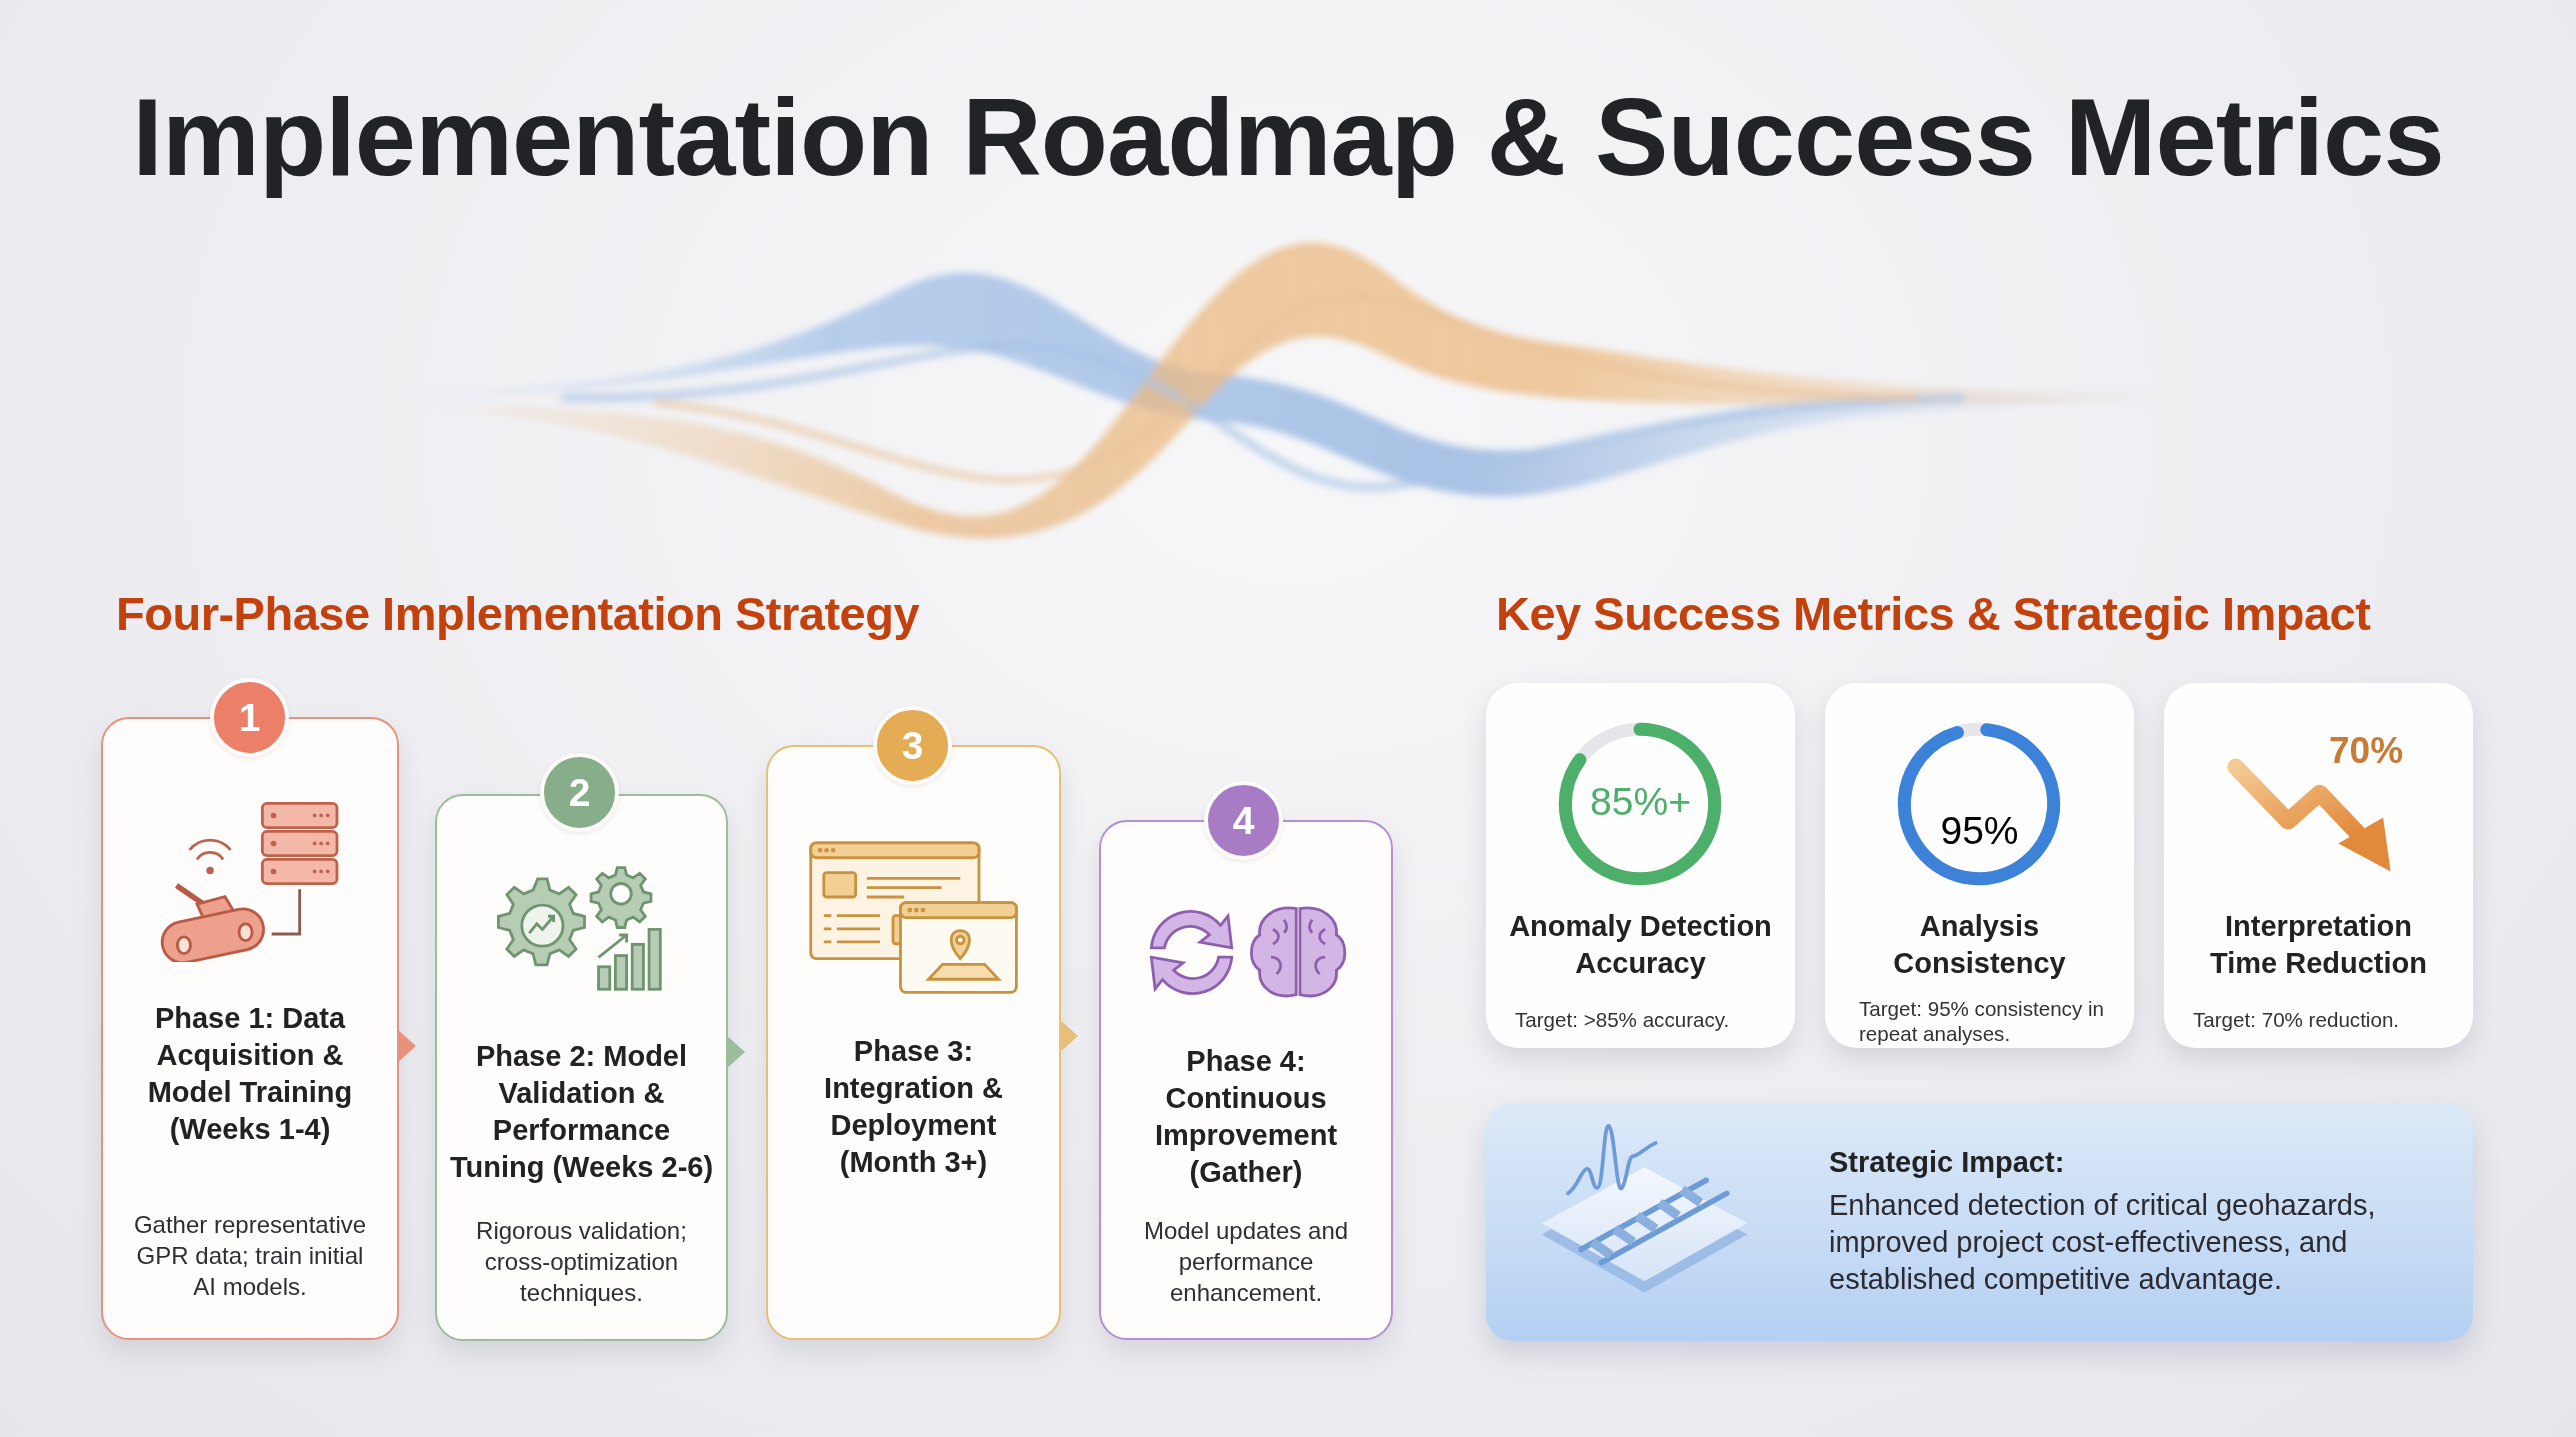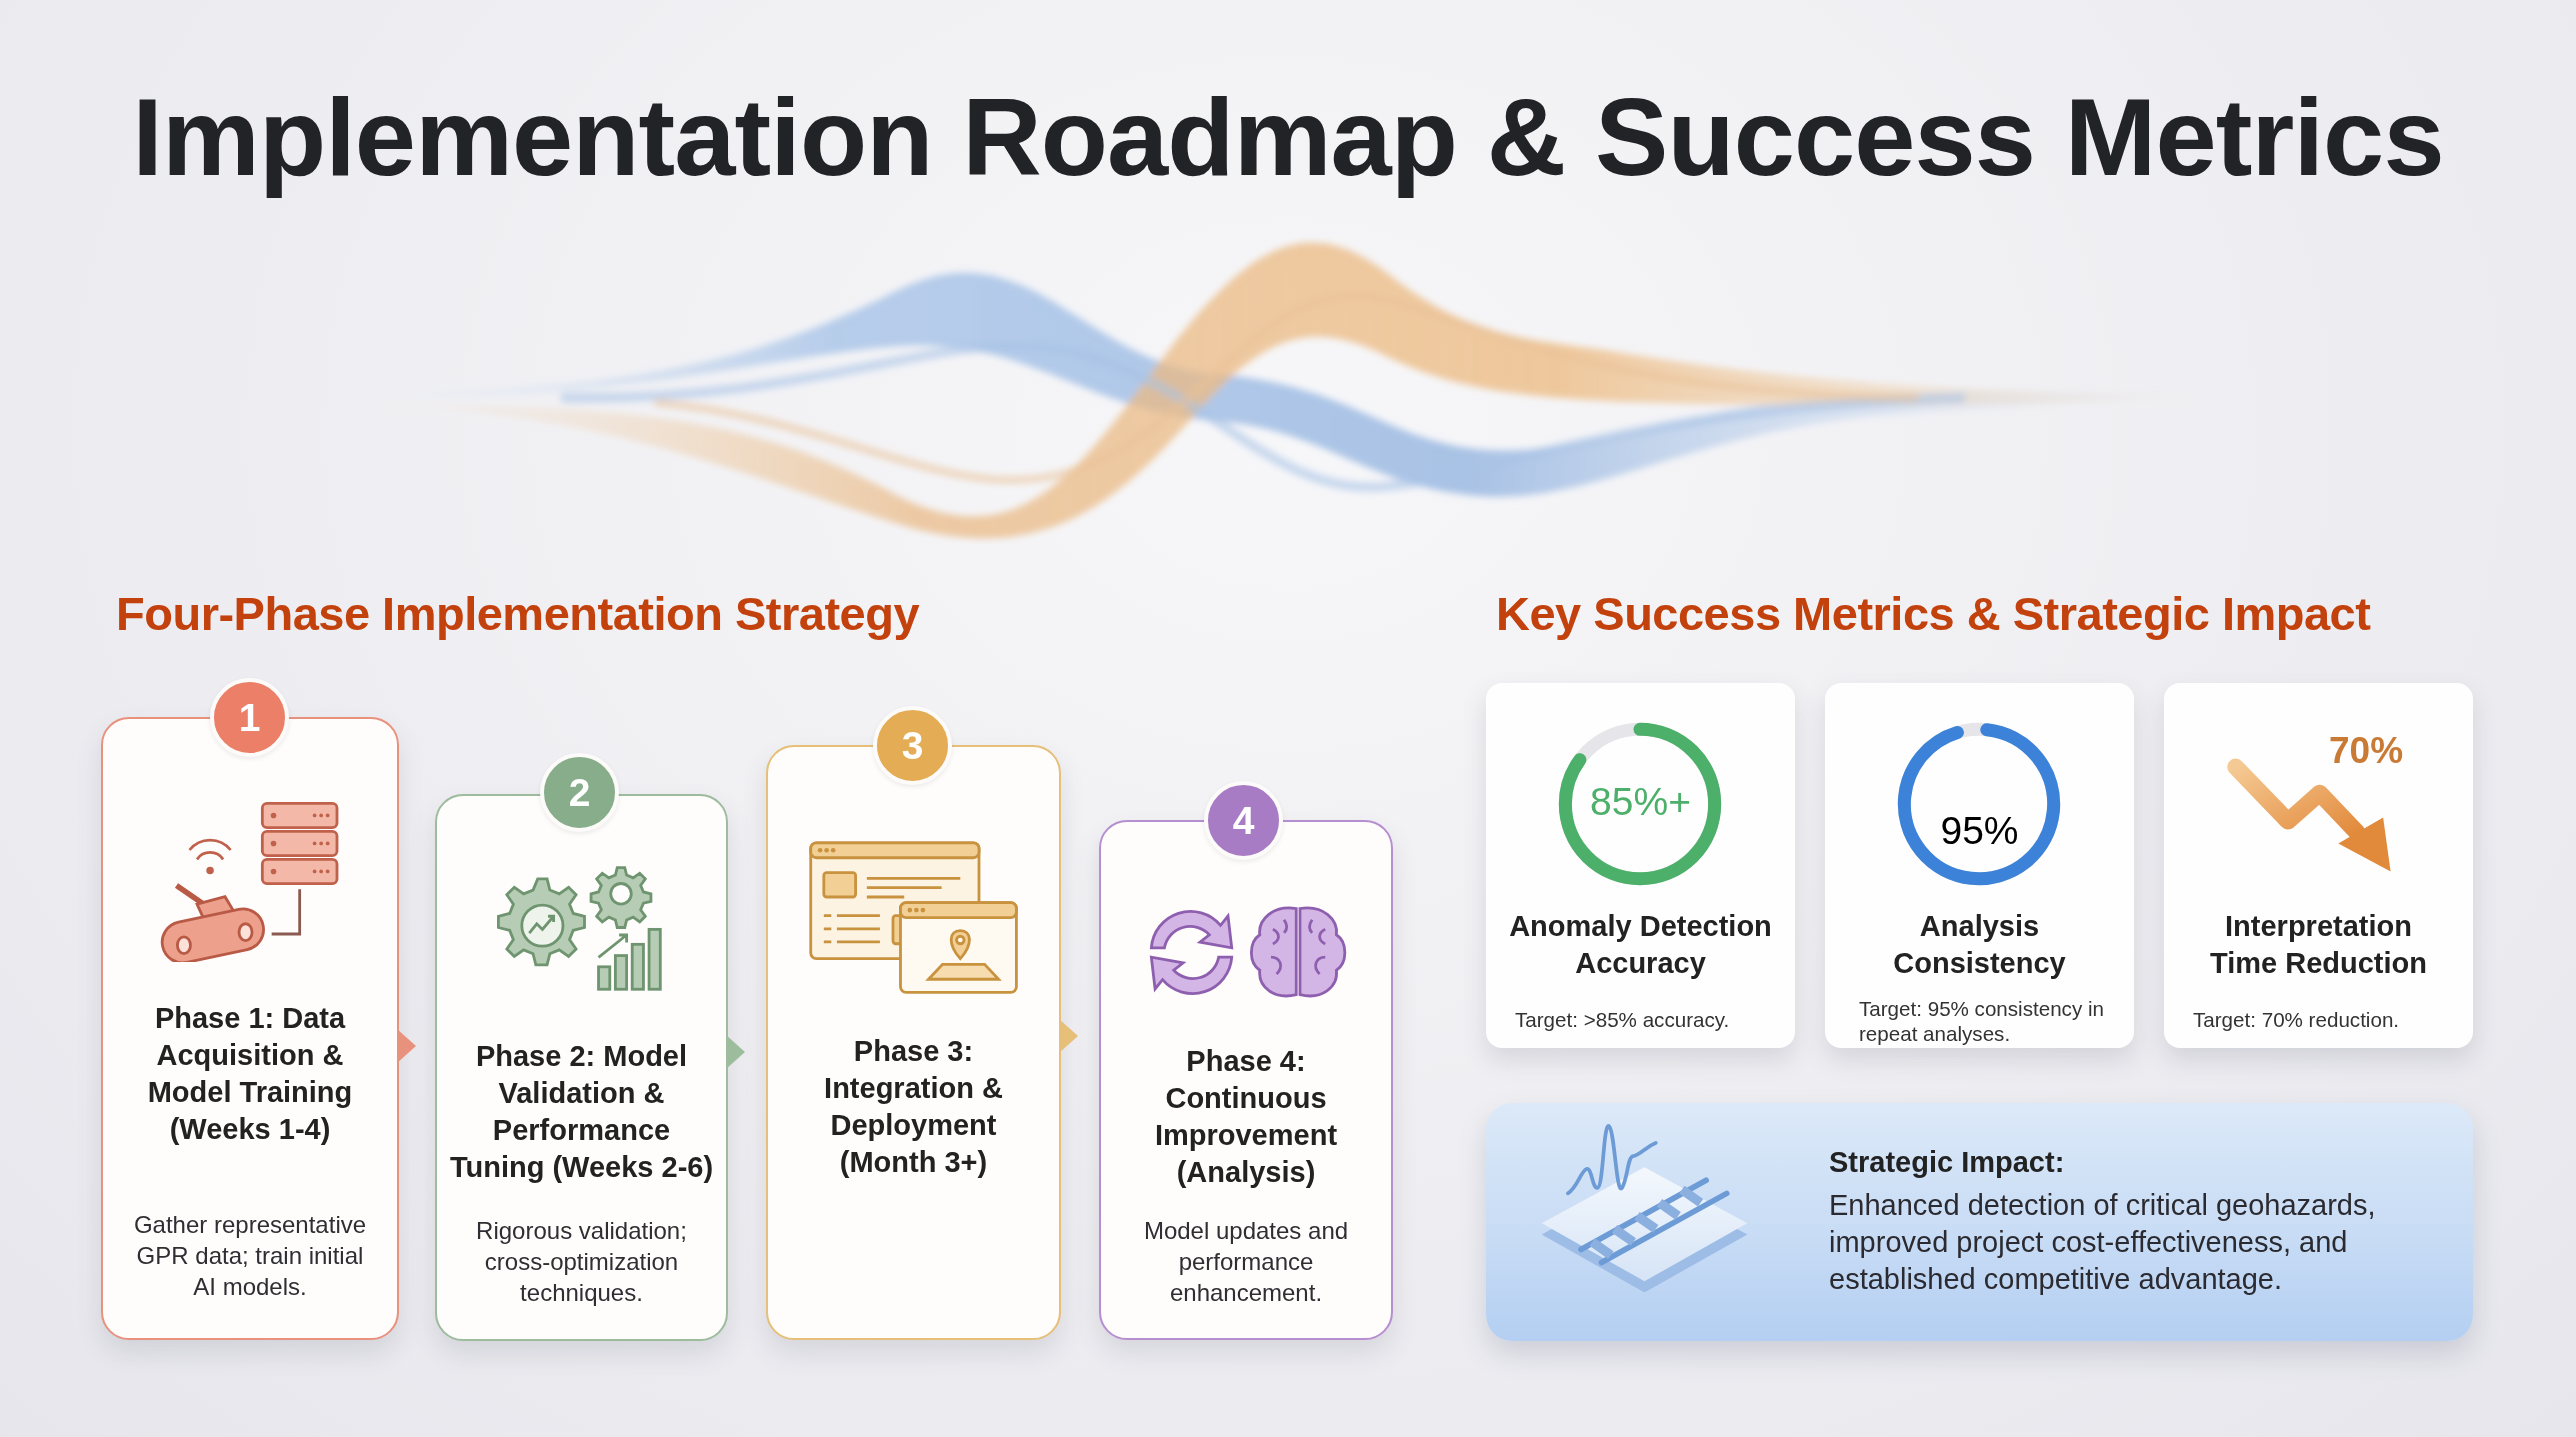--- a/index.html
+++ b/index.html
@@ -44,21 +44,21 @@
     font-size: 29px; font-weight: 700; line-height: 37px; color: #222; padding: 0 9.4px;
   }
   .phase-desc {
     position: absolute; left: 0; width: 100%; text-align: center;
     font-size: 24px; line-height: 31px; color: #2e2e33; padding: 0 20.6px;
   }
 
   
   .metric-card {
     position: absolute; top: 683px; width: 309px; height: 365px;
-    background: #fefefe; border-radius: 16px;
+    background: #fefefe; border-radius: 32px;
     box-shadow: 0 11.2px 24px rgba(80,80,100,0.16);
   }
   .ring { position: absolute; left: 70px; top: 37px; width: 168px; height: 168px; }
   .ring-label {
     position: absolute; left: 0; width: 309px; top: 97px; text-align: center;
     font-size: 39px; font-weight: 400;
   }
   .metric-title {
     position: absolute; left: 0; width: 100%; top: 225px; text-align: center;
     font-size: 29px; font-weight: 700; line-height: 37px; color: #222;
@@ -250,21 +250,21 @@
     <g stroke="#8e5fae" stroke-width="3" fill="#d3b6e6">
       <path d="M165 8 C 140 4, 124 20, 126 36 C 114 44, 114 66, 126 74 C 124 92, 142 106, 165 100 Z"></path>
       <path d="M169 8 C 194 4, 210 20, 208 36 C 220 44, 220 66, 208 74 C 210 92, 192 106, 169 100 Z"></path>
     </g>
     <path d="M140 30 c 8 4, 8 12, 0 16 M138 60 c 10 0, 14 10, 6 18 M196 30 c -8 4, -8 12, 0 16 M196 60 c -10 0, -14 10, -6 18 M152 20 c 4 6, 4 10, 0 14 M182 20 c -4 6, -4 10, 0 14" stroke="#8e5fae" stroke-width="3" fill="none"></path>
   </svg>
   <div class="phase-title" style="top:221px;">
     <div>Phase 4:</div>
     <div>Continuous</div>
     <div>Improvement</div>
-    <div>(Analysis)</div>
+    <div>(Gather)</div>
   </div>
   <div class="phase-desc" style="top:393px;">
     <div>Model updates and</div>
     <div>performance</div>
     <div>enhancement.</div>
   </div>
 </div>
 
 <div class="metric-card" style="left:1486px;">
   <svg class="ring" viewBox="0 0 180 180">

